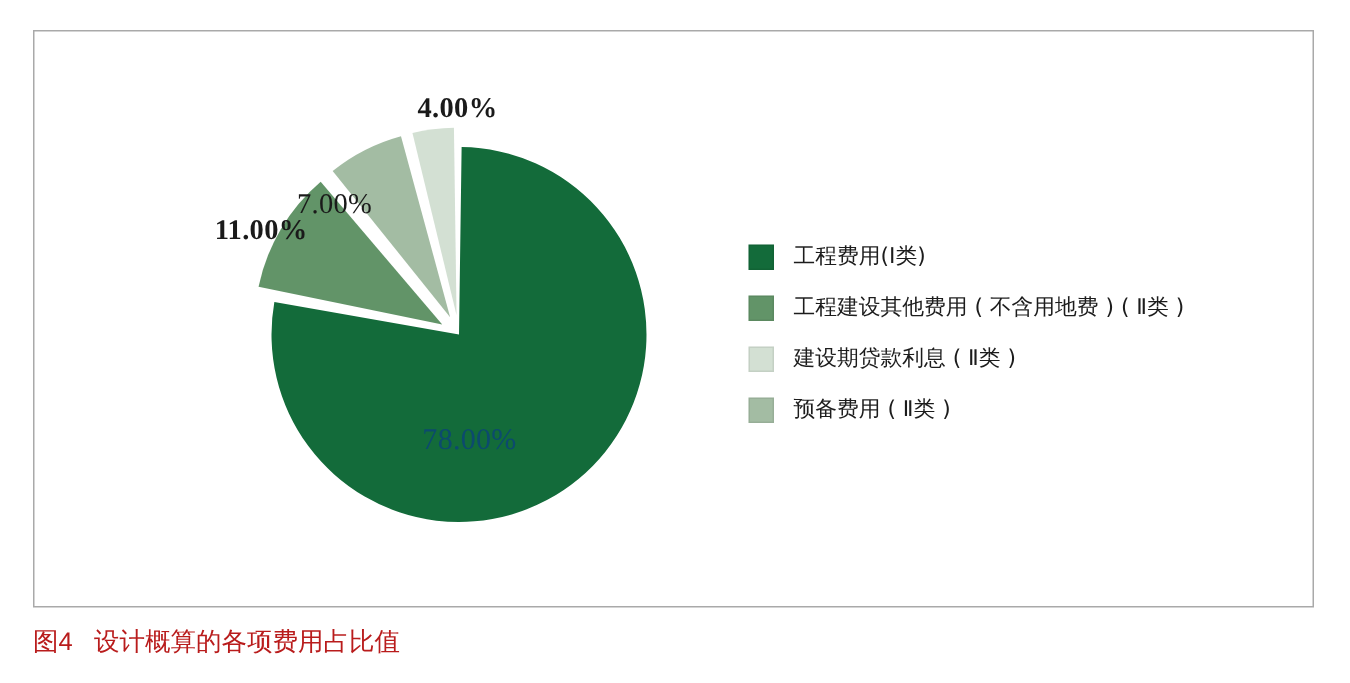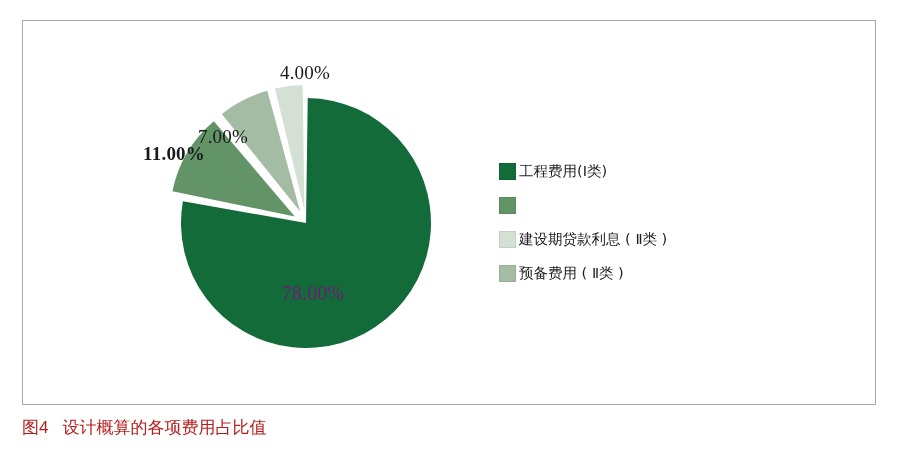--- a/index.html
+++ b/index.html
@@ -45,27 +45,27 @@
   .pct-label {
     position: absolute;
     white-space: nowrap;
     color: #1a1a1a;
     font-family: "Liberation Serif", "DejaVu Serif", serif;
     font-size: 19px;
     letter-spacing: 0.2px;
     line-height: 1;
   }
   .pct-label.inside {
-    color: #701a75;
+    color: #0c4a6e;
     font-size: 20px;
   }
   #pct-78 { left: 230px; top: 262px; width: 120px; text-align: center; }
   #pct-11 { left:  72px; top: 123px; width: 110px; text-align: right; font-weight: bold; }
   #pct-7  { left: 150px; top:  58px; width: 100px; text-align: center; margin-top: 48px; }
-  #pct-4  { left: 232px; top:  42px; width: 100px; text-align: center; }
+  #pct-4  { left: 232px; top:  42px; width: 100px; text-align: center; font-weight: bold; }
 
   
   #legend {
     position: absolute;
     left: 476px;
     top: 133px;
     width: 368px;
   }
   .legend-row {
     display: flex;
@@ -73,21 +73,21 @@
     height: 34px;
   }
   .legend-swatch {
     width: 17px;
     height: 17px;
     flex: 0 0 auto;
     border: 1px solid rgba(0,0,0,0.07);
     box-sizing: border-box;
   }
   .legend-text {
-    margin-left: 3px;
+    margin-left: 13px;
     font-family: "DejaVu Sans", "Liberation Sans", sans-serif;
     font-size: 14.5px;
     color: #1c1c1c;
     white-space: nowrap;
     line-height: 1;
   }
 
   
   #caption {
     position: absolute;
@@ -122,20 +122,21 @@
     <div class="pct-label" id="pct-4">4.00%</div>
   </div>
 
   <div id="legend">
     <div class="legend-row">
       <span class="legend-swatch" style="background: rgb(19, 107, 58);"></span>
       <span class="legend-text">工程费用(I类)</span>
     </div>
     <div class="legend-row">
       <span class="legend-swatch" style="background: rgb(98, 148, 104);"></span>
+      <span class="legend-text">工程建设其他费用 ( 不含用地费 ) ( Ⅱ类 )</span>
     </div>
     <div class="legend-row">
       <span class="legend-swatch" style="background: rgb(211, 224, 211);"></span>
       <span class="legend-text">建设期贷款利息 ( Ⅱ类 )</span>
     </div>
     <div class="legend-row">
       <span class="legend-swatch" style="background: rgb(163, 188, 163);"></span>
       <span class="legend-text">预备费用 ( Ⅱ类 )</span>
     </div>
   </div>

